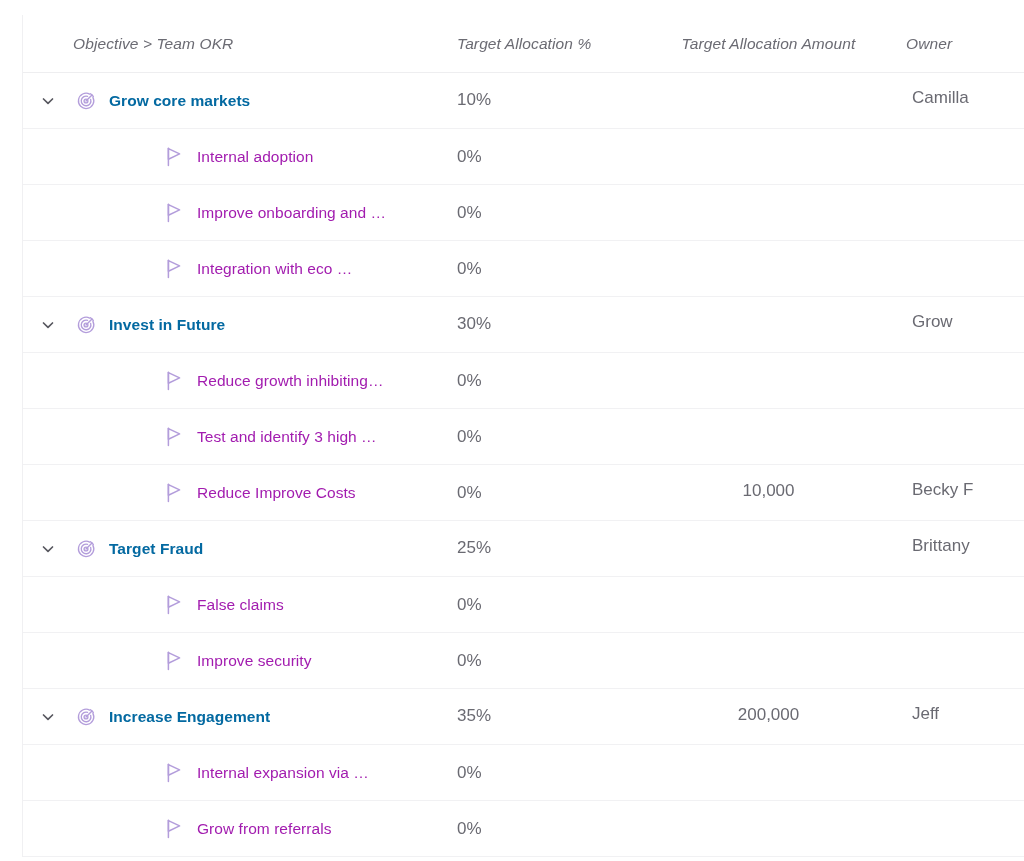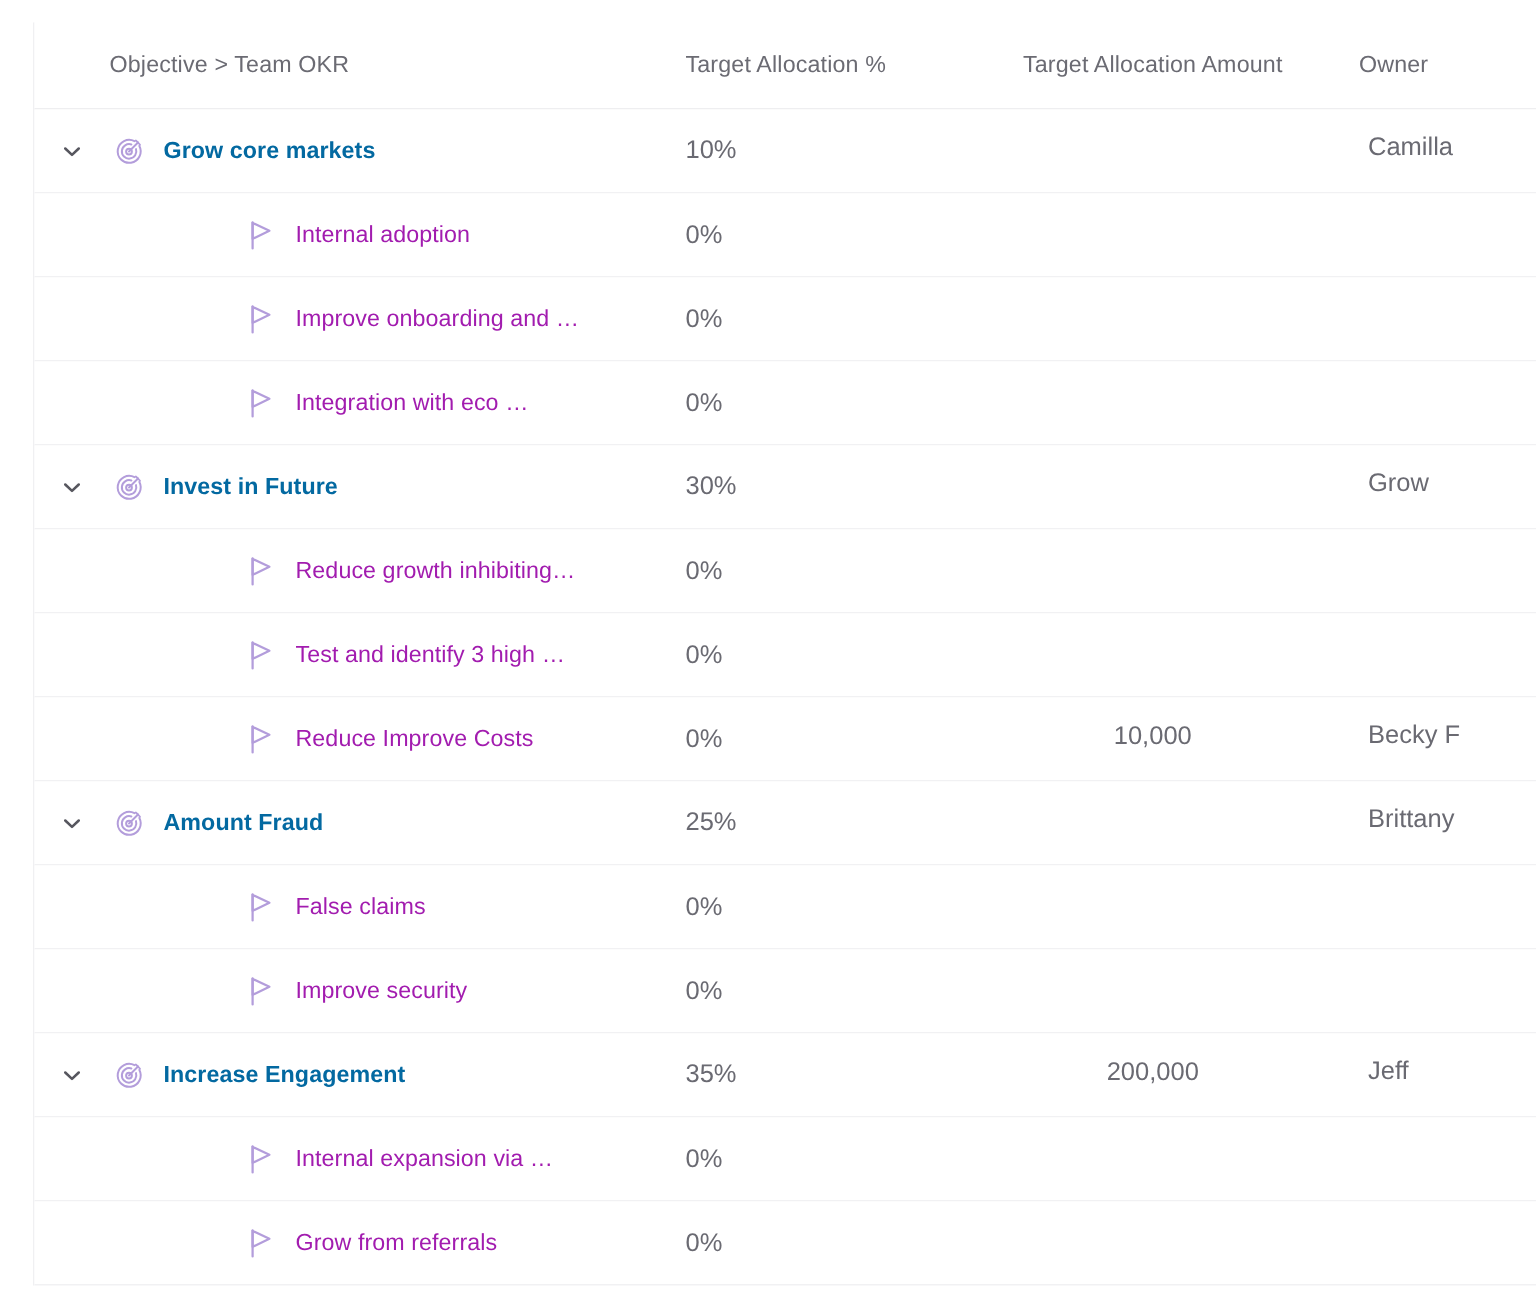--- a/index.html
+++ b/index.html
@@ -75,20 +75,21 @@
   }
 
   
   .header-row .col-objective { padding-left: 50px; }
   .hdr {
     font-size: 15.5px;
     color: #6b6b73;
     font-weight: 400;
     letter-spacing: 0.1px;
     white-space: nowrap;
+    font-style: italic;
   }
   .header-row .col-pct .hdr,
   .header-row .col-amount .hdr { text-align: center; }
   .header-row .col-owner { padding-left: 26px; }
 
   
   .chevron-cell {
     width: 50px;
     flex: 0 0 50px;
     display: flex;
@@ -373,21 +374,21 @@
           </div>
           <div class="obj-icon">
             <svg width="20" height="20" viewBox="0 0 24 24" fill="none" aria-hidden="true">
               <path d="M20.3 7.6A9.2 9.2 0 1 1 16.4 3.7" stroke="#b39ddb" stroke-width="1.6" stroke-linecap="round" fill="none"></path>
               <path d="M17.6 10.1a5.8 5.8 0 1 1 -3.7 -3.7" stroke="#b39ddb" stroke-width="1.6" stroke-linecap="round" fill="none"></path>
               <circle cx="12" cy="12" r="2.3" stroke="#b39ddb" stroke-width="1.6" fill="none"></circle>
               <path d="M12 12 L19.2 4.8" stroke="#b39ddb" stroke-width="1.6" stroke-linecap="round"></path>
               <path d="M17.4 3.2 L19.2 4.8 L20.8 6.6" stroke="#b39ddb" stroke-width="1.5" stroke-linecap="round" stroke-linejoin="round" fill="none"></path>
             </svg>
           </div>
-          <span class="obj-label">Amount Fraud</span>
+          <span class="obj-label">Target Fraud</span>
         </div>
         <div class="col-pct">
           <span class="val pct">25%</span>
         </div>
         <div class="col-amount">
           <span class="val amount"></span>
         </div>
         <div class="col-owner">
           <span class="val owner">Brittany</span>
         </div>

